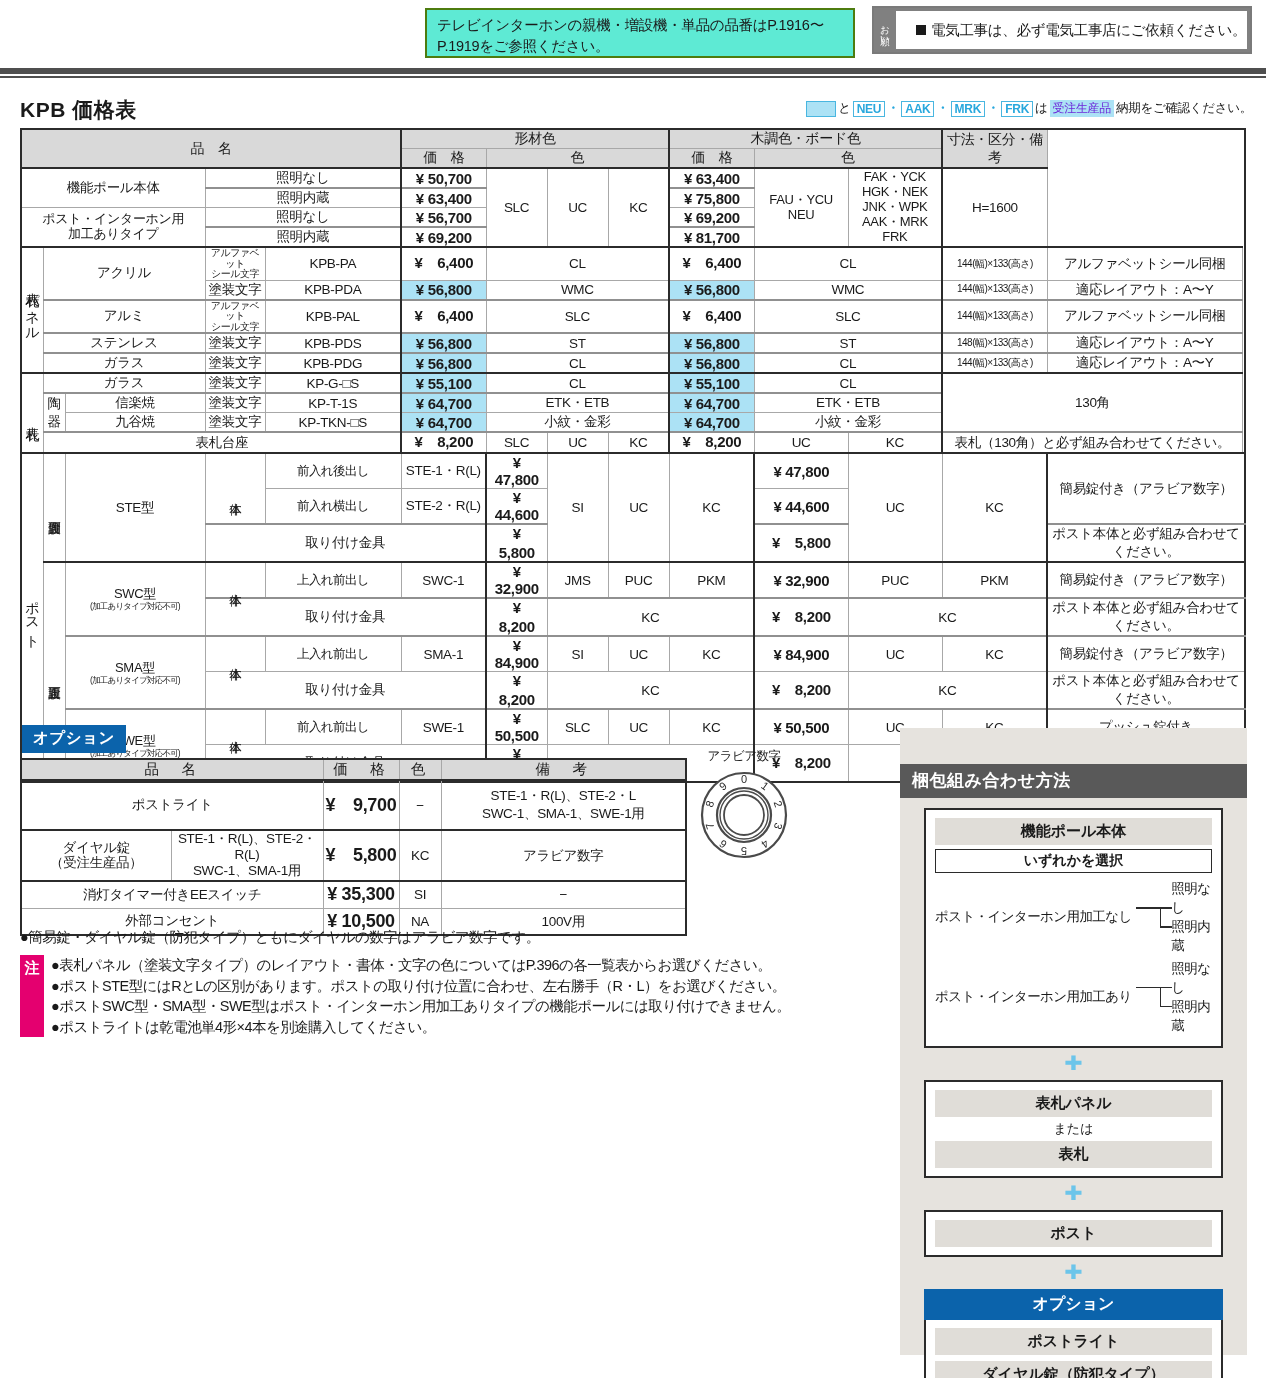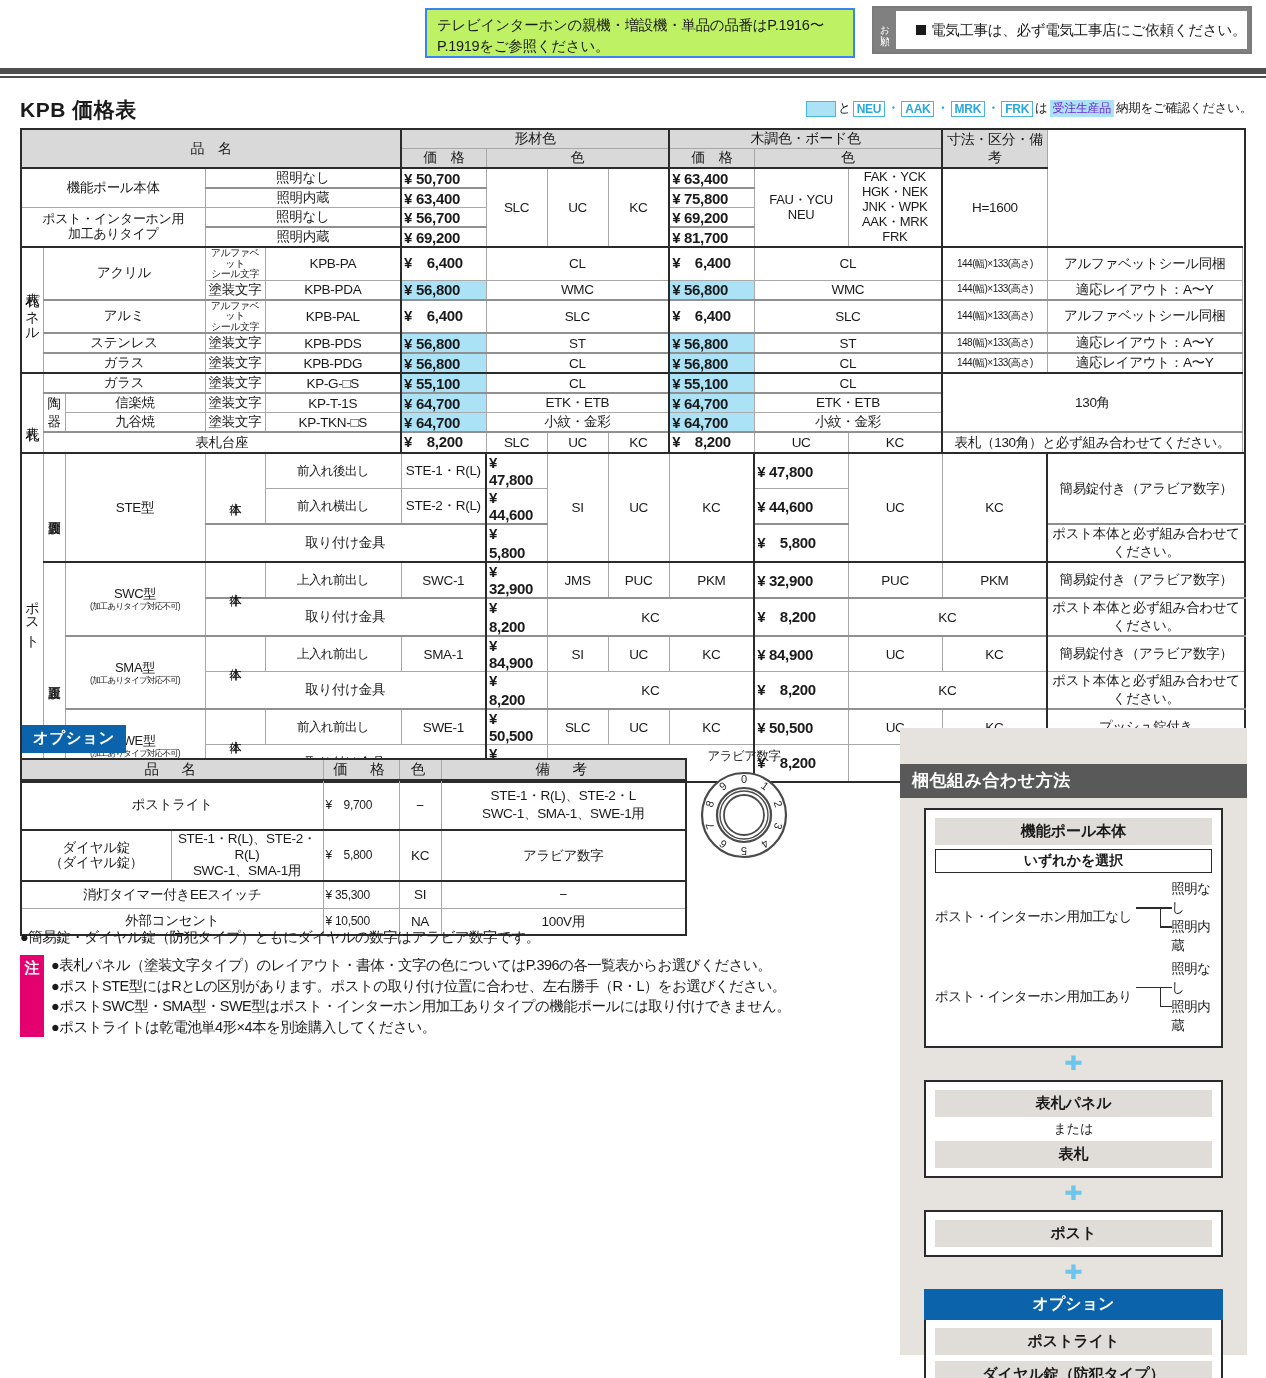--- a/index.html
+++ b/index.html
@@ -11,21 +11,21 @@
     color:#1a1a1a;
     font-size:13px;
     position:relative;
     overflow:hidden;
   }
 
   
   .topbar { position:absolute; left:0; top:0; width:1266px; height:72px; }
   .tv-note {
     position:absolute; left:425px; top:8px; width:430px; height:50px;
-    border:2px solid #3b82f6; background:#bef264;
+    border:2px solid #4d7c0f; background:#5eead4;
     padding:5px 10px; line-height:1.45; font-size:14.5px; letter-spacing:-0.3px;
   }
   .req-box {
     position:absolute; left:872px; top:6px; width:380px; height:48px;
     border:2px solid #7a7a7a; background:#808080; display:flex; align-items:stretch;
   }
   .req-tab {
     width:22px; color:#fff; font-size:9.5px; line-height:1.05;
     display:flex; align-items:center; justify-content:center;
     writing-mode:vertical-rl; letter-spacing:0px; padding:2px 0;
@@ -62,21 +62,21 @@
     border:1px solid #a8a8a8;
     font-size:13.5px; text-align:center; vertical-align:middle;
     padding:0 2px; font-weight:normal; letter-spacing:-0.3px;
     color:#1a1a1a;
   }
   #main-table {
     position:absolute; left:20px; top:128px; width:1226px;
     border:2px solid #2b2b2b;
   }
   .pt .hdr { background:#d9d9d9; font-size:14px; }
-  .pt .price { font-weight:bold; font-size:15px; text-align:left; }
+  .pt .price { font-weight:bold; font-size:15px; text-align:center; }
   .pt .hl { background:#ace2f5; }
   .pt .vert {
     writing-mode:vertical-rl; text-orientation:upright;
     letter-spacing:1px; font-size:14px; white-space:nowrap;
     margin:0 auto; display:inline-block;
   }
   .pt .vert-sm {
     writing-mode:vertical-rl; text-orientation:upright;
     letter-spacing:0px; font-size:12.5px; white-space:nowrap;
     margin:0 auto; display:inline-block;
@@ -95,21 +95,21 @@
     position:absolute; left:22px; top:725px;
     background:#0b63ab; color:#fff; font-size:15.5px; font-weight:bold;
     padding:3px 11px 4px; letter-spacing:0.5px;
   }
   #option-table {
     position:absolute; left:20px; top:758px; width:667px;
     border:2px solid #2b2b2b;
   }
   #option-table td { font-size:13.5px; }
   #option-table .hdr { background:#d9d9d9; font-size:14.5px; letter-spacing:4px; }
-  #option-table .price { font-weight:normal; font-size:12px;margin-top:42px; }
+  #option-table .price { font-weight:bold; font-size:18px;margin-top:42px; }
   .op-sub { font-size:11.5px; line-height:1.2; letter-spacing:-0.8px; }
   .op-rem { font-size:13px; line-height:1.3; letter-spacing:-0.4px; }
 
   
   .dial-wrap { position:absolute; left:684px; top:748px; width:120px; text-align:center; }
   .dial-label { font-size:12.5px; letter-spacing:-0.5px; margin-bottom:2px; white-space:nowrap; }
 
   
   .note-line {
     position:absolute; left:20px; top:928px;
@@ -510,21 +510,21 @@
     <td class="price thickline">¥　9,700</td>
     <td class="thickline">−</td>
     <td class="thickline op-rem">
       <div>STE-1・R(L)、STE-2・L</div>
       <div>SWC-1、SMA-1、SWE-1用</div>
     </td>
   </tr>
   <tr style="height:50px">
     <td class="thickline twoline">
       <div>ダイヤル錠</div>
-      <div>（ダイヤル錠）</div>
+      <div>（受注生産品）</div>
     </td>
     <td class="thickline op-sub">
       <div>STE-1・R(L)、STE-2・R(L)</div>
       <div>SWC-1、SMA-1用</div>
     </td>
     <td class="price thickline">¥　5,800</td>
     <td class="thickline">KC</td>
     <td class="thickline op-rem">アラビア数字</td>
   </tr>
   <tr style="height:28px">

